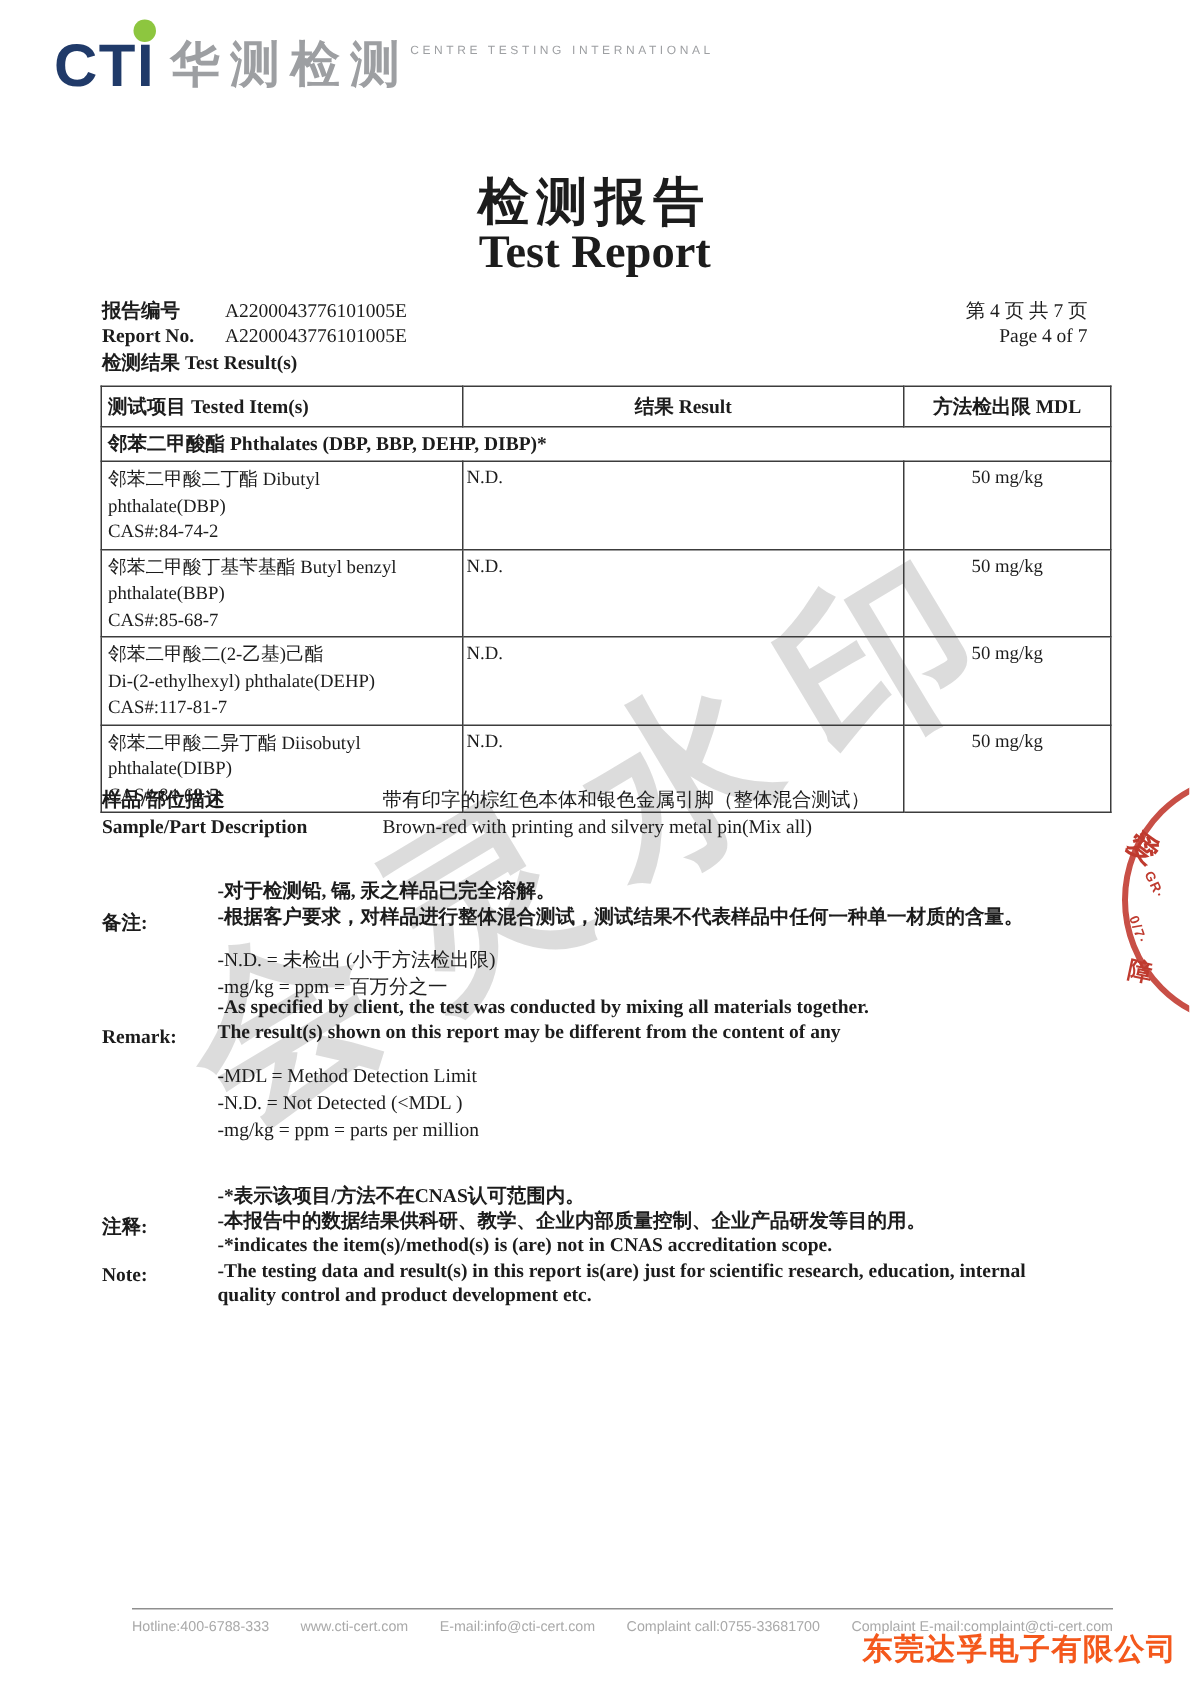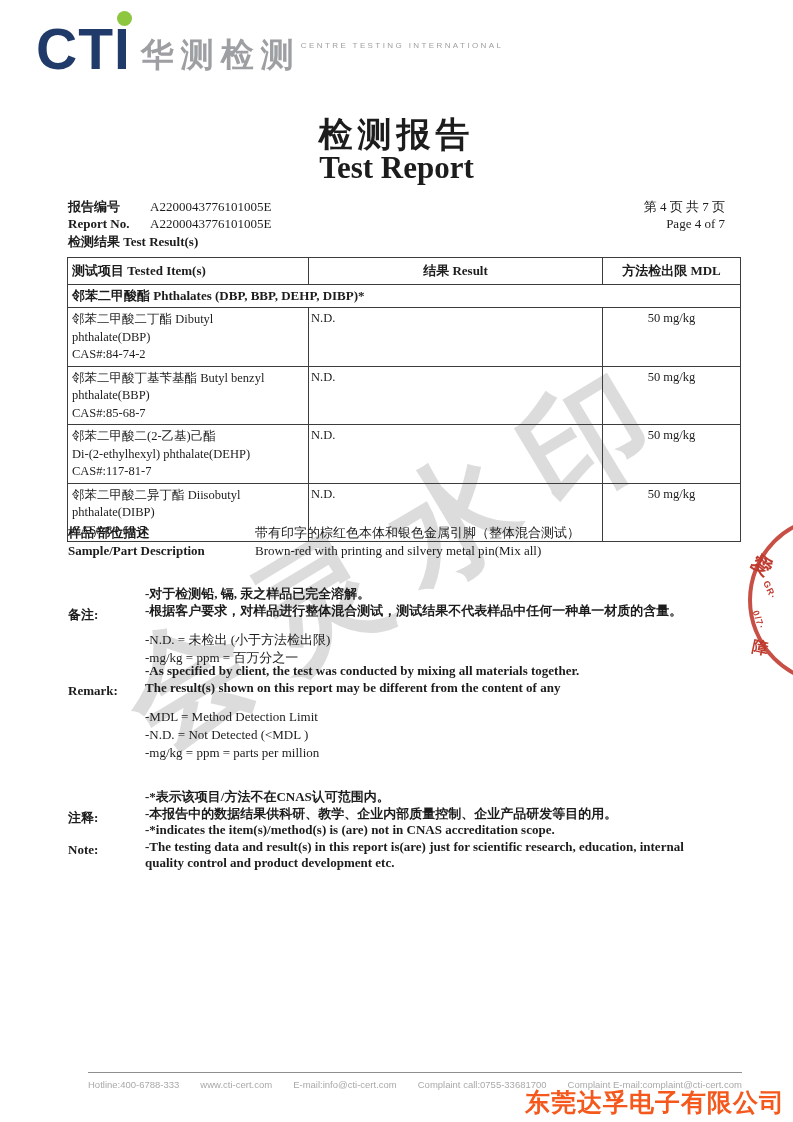--- a/index.html
+++ b/index.html
@@ -5,21 +5,21 @@
   * { margin:0; padding:0; box-sizing:border-box; }
   html,body { background:#ffffff; }
   body { font-family:"Liberation Serif","DejaVu Serif",serif; color:#1c1c1c; }
   .page {
     position:relative; width:793px; height:1122px; margin:0 auto;
     background:#ffffff; overflow:hidden;
   }
   
   .logo { position:absolute; left:36px; top:26px; display:flex; align-items:flex-end; }
   .cti-mark { position:relative; font-family:"Liberation Sans","DejaVu Sans",sans-serif;
-    font-weight:bold; font-size:57px; line-height:0.82; color:#203a69; letter-spacing:1px; }
+    font-weight:bold; font-size:40px; line-height:0.82; color:#203a69; letter-spacing:1px; }
   .cti-dot { position:absolute; right:-1px; top:-15px; width:15px; height:15px;
     border-radius:50%; background:#8dc63f; }
   .logo-text { margin-left:10px; display:flex; flex-direction:row; }
   .logo-cn { font-family:"Liberation Sans","DejaVu Sans",sans-serif; color:#9d9fa2;
     font-size:33px; font-weight:600; letter-spacing:7px; line-height:1.05; }
   .logo-en { font-family:"Liberation Sans","DejaVu Sans",sans-serif; color:#9d9fa2;
     font-size:8px; letter-spacing:2.4px; margin-top:3px; }
   
   .title-cn { position:absolute; top:112px; left:0; width:100%; text-align:center;
     font-size:34px; font-weight:bold; letter-spacing:5px; }
@@ -70,21 +70,21 @@
   .seal-f2 { left:760px; top:585px; font-size:9px; transform:rotate(65deg); letter-spacing:1px; }
   .seal-f3 { left:749px; top:615px; font-size:9px; transform:rotate(70deg); letter-spacing:1px; }
   .seal-f4 { left:752px; top:638px; font-size:16px; transform:rotate(12deg); }
   
   .footer-line { position:absolute; left:88px; top:1072px; width:654px; height:1px; background:#8f8f8f; }
   .footer { position:absolute; left:88px; top:1079px; width:654px; display:flex;
     justify-content:space-between; font-family:"Liberation Sans","DejaVu Sans",sans-serif;
     font-size:9.5px; color:#a9a9a9; }
   .company { position:absolute; right:8px; top:1086px;
     font-family:"Liberation Sans","DejaVu Sans",sans-serif; font-weight:bold;
-    font-size:25px; letter-spacing:1px; color:#f4581c; }
+    font-size:20px; letter-spacing:1px; color:#f4581c; }
 </style>
 </head>
 <body>
 
 <div class="page">
 
   <div class="watermark">会灵水印</div>
 
   <div class="content-layer">
 

